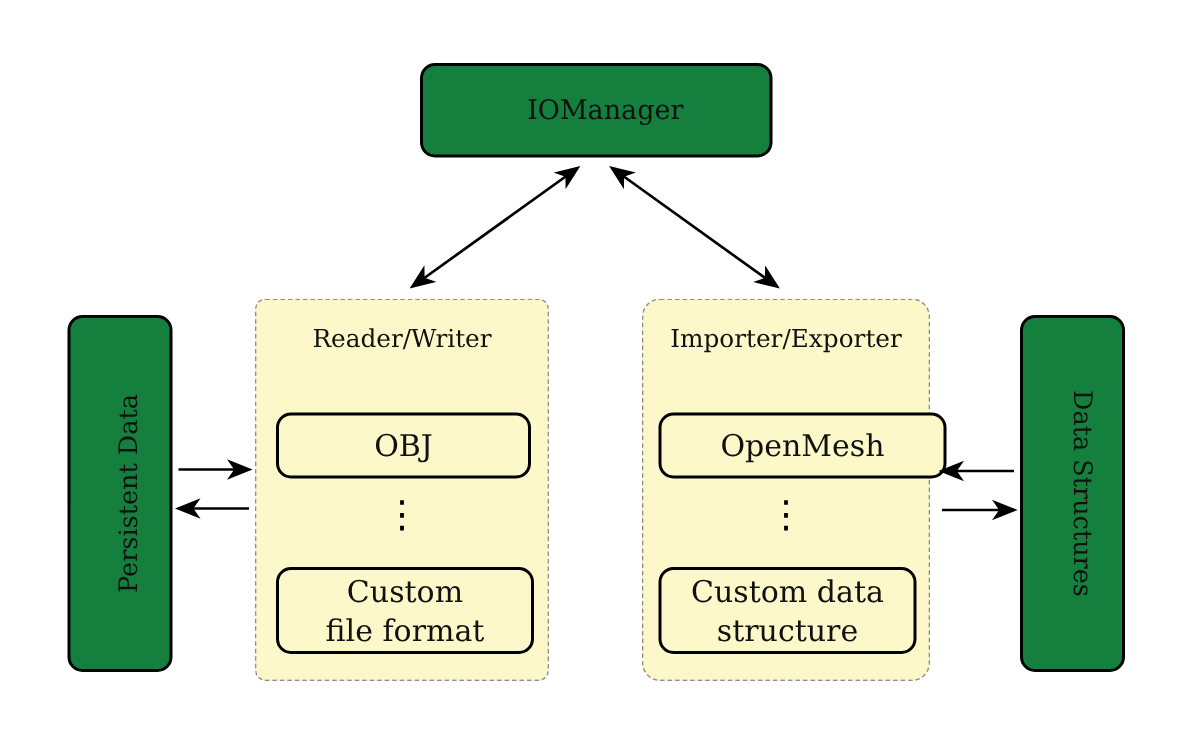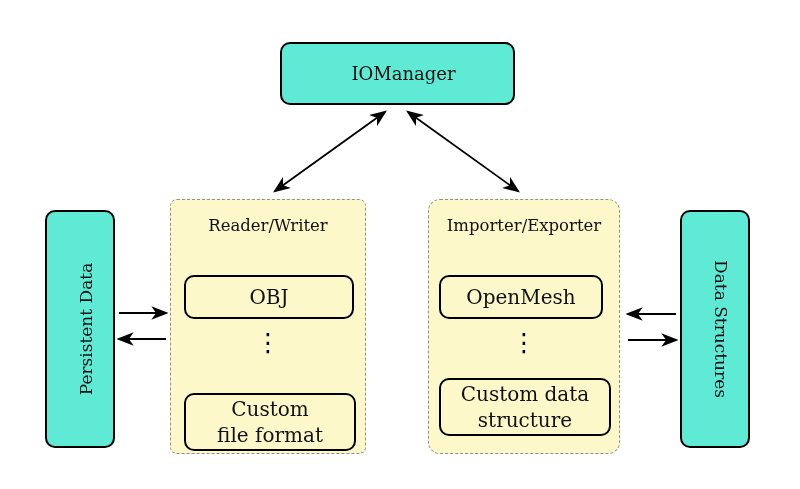--- a/index.html
+++ b/index.html
@@ -11,21 +11,21 @@
   #canvas {
     position: relative;
     width: 800px;
     height: 489px;
     background: #ffffff;
     overflow: hidden;
   }
   .node {
     position: absolute;
     box-sizing: border-box;
-    background: #5eead4;
+    background: #15803d;
     border: 2.5px solid #000000;
     border-radius: 10px;
     display: flex;
     align-items: center;
     justify-content: center;
     color: #111111;
     padding-left: 12px;
   }
   #iomanager {
     left: 280px; top: 42px; width: 235px; height: 63px;
@@ -67,22 +67,22 @@
     align-items: center;
     justify-content: center;
     text-align: center;
     font-size: 20px;
     color: #111111;
     line-height: 1.3;
     white-space: pre-line;
   }
   
   #box-obj         { left: 13px; top: 75px;  width: 170px; height: 44px; }
-  #box-custom-file { left: 13px; top: 178px; width: 172px; height: 58px; margin-top: 15px; }
-  #box-openmesh    { left: 10px; top: 75px;  width: 164px; height: 44px; }
+  #box-custom-file { left: 13px; top: 178px; width: 172px; height: 58px; }
+  #box-openmesh    { left: 10px; top: 75px;  width: 192px; height: 44px; }
   #box-custom-data { left: 10px; top: 178px; width: 172px; height: 58px; }
   .ellipsis {
     position: absolute;
     left: 0; width: 100%;
     top: 130px;
     text-align: center;
     font-family: "DejaVu Sans", sans-serif;
     font-size: 25px;
     line-height: 1;
     color: #000000;

